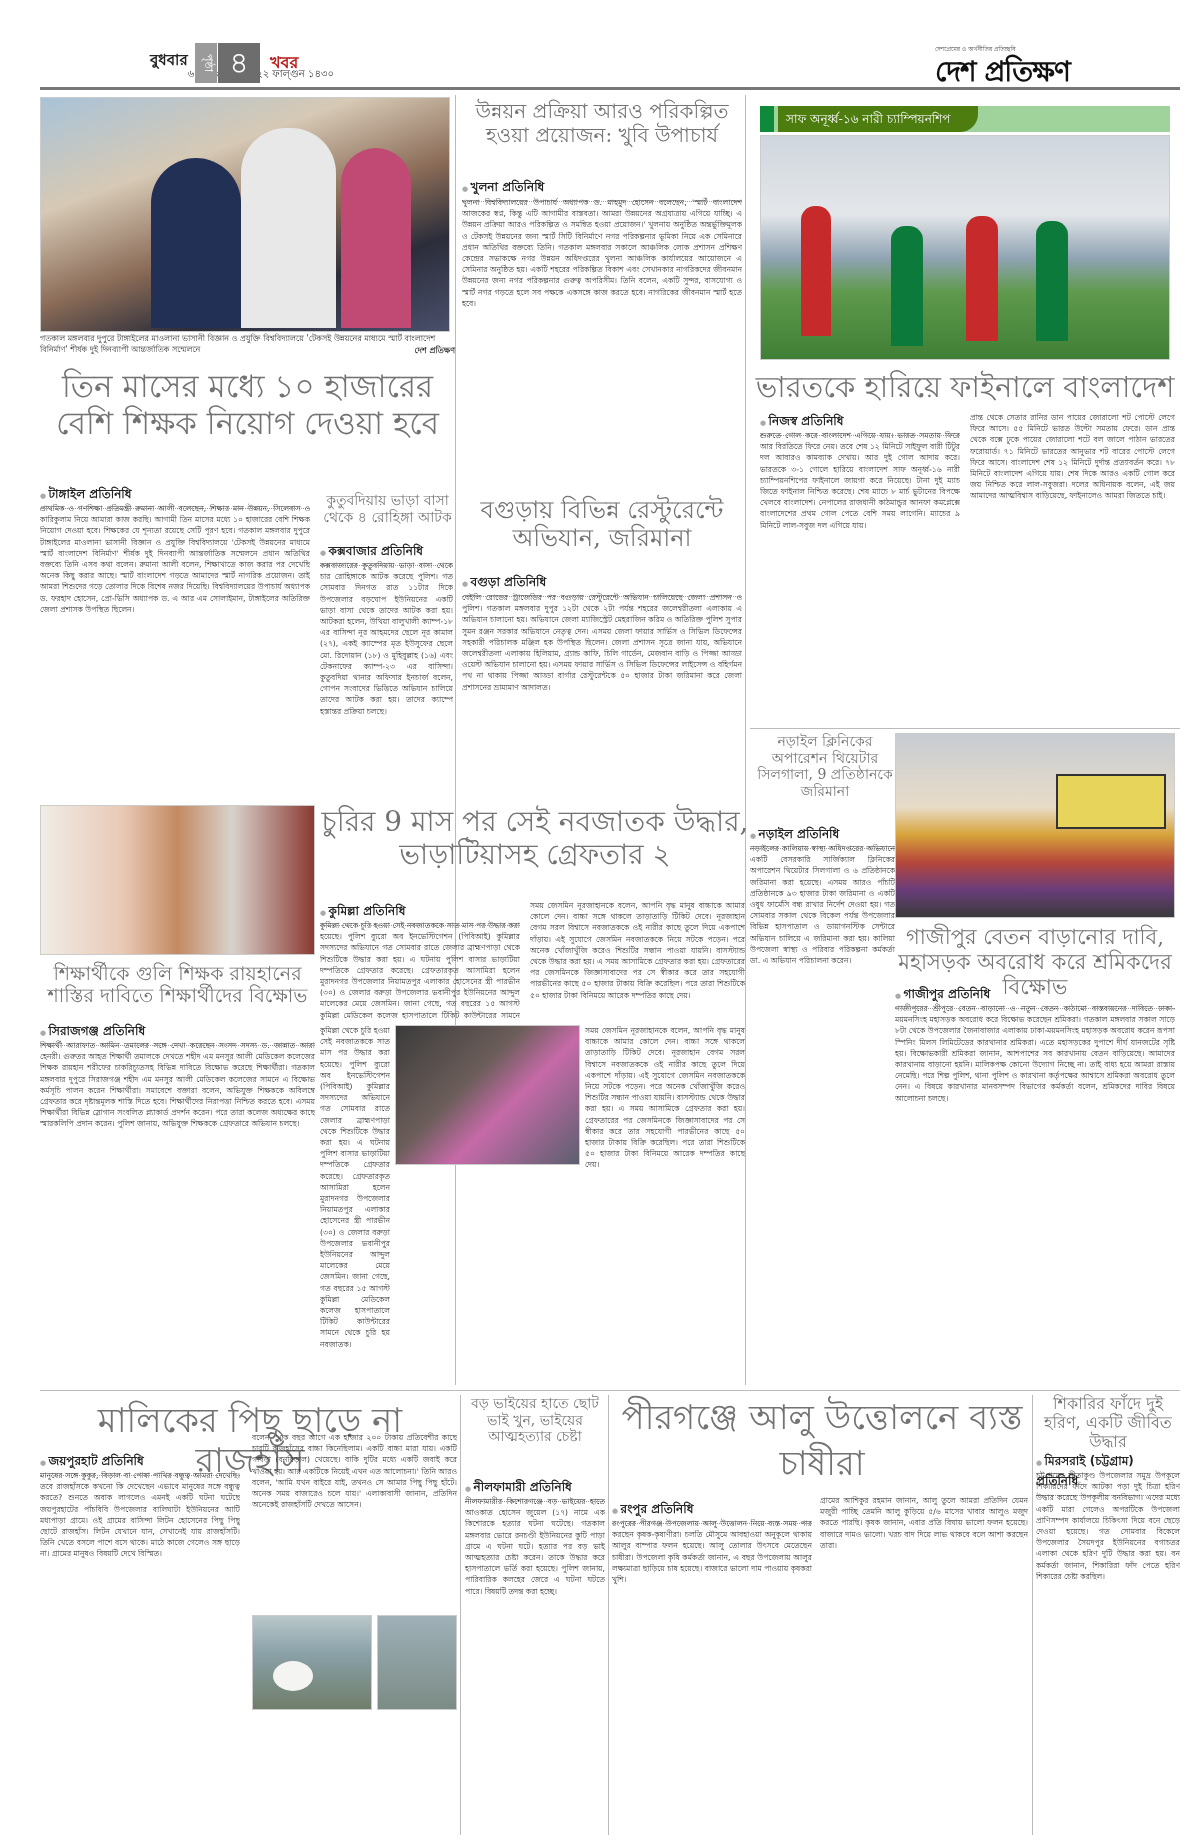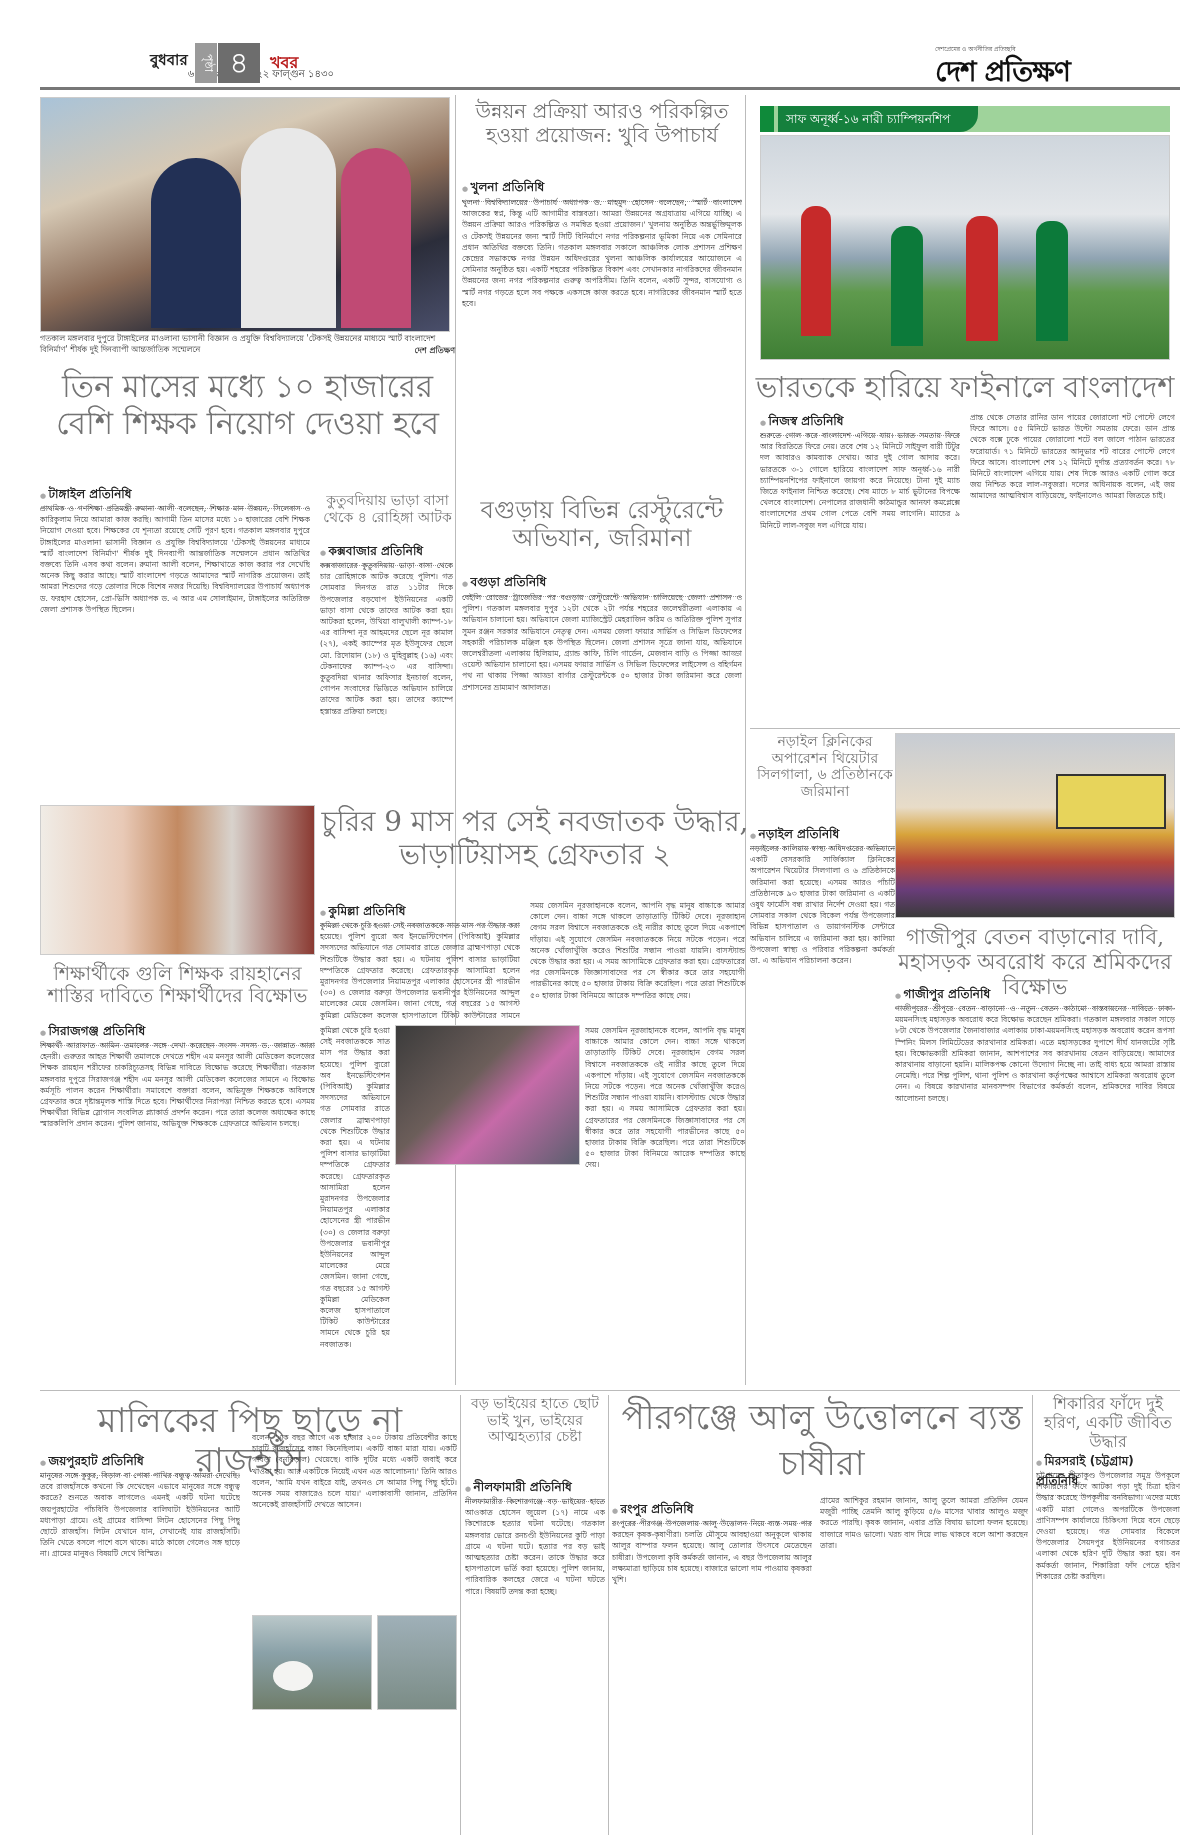--- a/index.html
+++ b/index.html
@@ -22,21 +22,21 @@
   .photo { position: absolute; overflow: hidden; border:1px solid #ccc; }
   .caption { position: absolute; font-size: 8px; line-height: 11px; color:#333; }
 
   .headline { position: absolute; text-align: center; color: #737373; font-family: "DejaVu Serif", serif; line-height: 1.18; }
   .byline { position: absolute; font-size: 12px; color: #222; font-weight: bold; border-bottom: 1px dotted #999; padding-bottom: 3px; }
   .byline::before { content: "● "; color: #aaa; font-size: 7px; }
   .body { position: absolute; font-size: 7.6px; line-height: 11.2px; color: #333; text-align: justify; overflow: hidden; }
 
   .green-banner { position: absolute; left: 760px; top: 106px; width: 410px; height: 26px; background: #9fd39b; }
   .green-banner .dark { position: absolute; left: 0; top: 0; width: 14px; height: 26px; background: #0f8a3a; }
-  .green-banner .tab { position: absolute; left: 18px; top: 0; width: 200px; height: 26px; background: #15803d; border-radius: 0 0 18px 0; color: #fff; font-size: 12px; padding-left: 8px; line-height: 26px; }
+  .green-banner .tab { position: absolute; left: 18px; top: 0; width: 200px; height: 26px; background: #4d7c0f; border-radius: 0 0 18px 0; color: #fff; font-size: 12px; padding-left: 8px; line-height: 26px; }
 </style>
 </head>
 <body>
 
 <div>
   <div class="hdr-day">বুধবার</div>
   <div class="hdr-date">৬ মার্চ ২০২৪ ▢ ২২ ফাল্গুন ১৪৩০</div>
   <div class="hdr-pagelabel">পৃষ্ঠা</div>
   <div class="hdr-pageno">৪</div>
   <div class="hdr-section">খবর</div>
@@ -81,21 +81,21 @@
   <div style="position:absolute;left:130px;top:90px;width:32px;height:120px;background:#0c7a3a;border-radius:14px 14px 0 0;"></div>
   <div style="position:absolute;left:205px;top:80px;width:32px;height:125px;background:#c62a2a;border-radius:14px 14px 0 0;"></div>
   <div style="position:absolute;left:275px;top:85px;width:32px;height:120px;background:#0c7a3a;border-radius:14px 14px 0 0;"></div>
 </div>
 <div class="headline" style="left:755px;top:370px;width:420px;font-size:29px;">ভারতকে হারিয়ে ফাইনালে বাংলাদেশ</div>
 <div class="byline" style="left:760px;top:412px;width:200px;">নিজস্ব প্রতিনিধি</div>
 <div class="body" style="left:760px;top:430px;width:200px;height:290px;">শুরুতে গোল করে বাংলাদেশ এগিয়ে যায়। ভারত সমতায় ফিরে আর বিরতিতে ফিরে নেয়। তবে শেষ ১২ মিনিটে সাইফুল বারী টিটুর দল আবারও কামব্যাক দেখায়। আর দুই গোল আদায় করে। ভারতকে ৩-১ গোলে হারিয়ে বাংলাদেশ সাফ অনূর্ধ্ব-১৬ নারী চ্যাম্পিয়নশিপের ফাইনালে জায়গা করে নিয়েছে। টানা দুই ম্যাচ জিতে ফাইনাল নিশ্চিত করেছে। শেষ ম্যাচে ৮ মার্চ ভুটানের বিপক্ষে খেলবে বাংলাদেশ। নেপালের রাজধানী কাঠমান্ডুর আনফা কমপ্লেক্সে বাংলাদেশের প্রথম গোল পেতে বেশি সময় লাগেনি। ম্যাচের ৯ মিনিটে লাল-সবুজ দল এগিয়ে যায়।</div>
 <div class="body" style="left:970px;top:412px;width:205px;height:308px;">প্রান্ত থেকে সেতার রানির ডান পায়ের জোরালো শট পোস্টে লেগে ফিরে আসে। ৫৫ মিনিটে ভারত উল্টো সমতায় ফেরে। ডান প্রান্ত থেকে বক্সে ঢুকে পায়ের জোরালো শটে বল জালে পাঠান ভারতের ফরোয়ার্ড। ৭১ মিনিটে ভারতের আনুভার শট বারের পোস্টে লেগে ফিরে আসে। বাংলাদেশ শেষ ১২ মিনিটে দুর্দান্ত প্রত্যাবর্তন করে। ৭৮ মিনিটে বাংলাদেশ এগিয়ে যায়। শেষ দিকে আরও একটি গোল করে জয় নিশ্চিত করে লাল-সবুজরা। দলের অধিনায়ক বলেন, এই জয় আমাদের আত্মবিশ্বাস বাড়িয়েছে, ফাইনালেও আমরা জিততে চাই।</div>
 <div class="hrule" style="left:750px;top:728px;width:430px;"></div>
 
-<div class="headline" style="left:750px;top:733px;width:150px;font-size:14px;">নড়াইল ক্লিনিকের অপারেশন থিয়েটার সিলগালা, ৬ প্রতিষ্ঠানকে জরিমানা</div>
+<div class="headline" style="left:750px;top:733px;width:150px;font-size:14px;">নড়াইল ক্লিনিকের অপারেশন থিয়েটার সিলগালা, 9 প্রতিষ্ঠানকে জরিমানা</div>
 <div class="byline" style="left:750px;top:825px;width:145px;">নড়াইল প্রতিনিধি</div>
 <div class="body" style="left:750px;top:843px;width:145px;height:542px;">নড়াইলের কালিয়ায় স্বাস্থ্য অধিদপ্তরের অভিযানে একটি বেসরকারি সার্জিক্যাল ক্লিনিকের অপারেশন থিয়েটার সিলগালা ও ৬ প্রতিষ্ঠানকে জরিমানা করা হয়েছে। এসময় আরও পাঁচটি প্রতিষ্ঠানকে ৯৩ হাজার টাকা জরিমানা ও একটি ওষুধ ফার্মেসি বন্ধ রাখার নির্দেশ দেওয়া হয়। গত সোমবার সকাল থেকে বিকেল পর্যন্ত উপজেলার বিভিন্ন হাসপাতাল ও ডায়াগনস্টিক সেন্টারে অভিযান চালিয়ে এ জরিমানা করা হয়। কালিয়া উপজেলা স্বাস্থ্য ও পরিবার পরিকল্পনা কর্মকর্তা ডা. এ অভিযান পরিচালনা করেন।</div>
 
 <div class="photo" style="left:895px;top:733px;width:280px;height:185px;background:linear-gradient(180deg,#c7ccd3 0%,#e8dcc8 40%,#d7a33a 55%,#b6473b 70%,#6a3d7a 85%,#3a3a3a 100%);">
   <div style="position:absolute;left:160px;top:40px;width:110px;height:55px;background:#e7d45b;border:2px solid #333;"></div>
 </div>
 <div class="headline" style="left:885px;top:925px;width:300px;font-size:21px;">গাজীপুর বেতন বাড়ানোর দাবি, মহাসড়ক অবরোধ করে শ্রমিকদের বিক্ষোভ</div>
 <div class="byline" style="left:895px;top:985px;width:280px;">গাজীপুর প্রতিনিধি</div>
 <div class="body" style="left:895px;top:1003px;width:280px;height:382px;">গাজীপুরের শ্রীপুরে বেতন বাড়ানো ও নতুন বেতন কাঠামো বাস্তবায়নের দাবিতে ঢাকা-ময়মনসিংহ মহাসড়ক অবরোধ করে বিক্ষোভ করেছেন শ্রমিকরা। গতকাল মঙ্গলবার সকাল সাড়ে ৮টা থেকে উপজেলার জৈনাবাজার এলাকায় ঢাকা-ময়মনসিংহ মহাসড়ক অবরোধ করেন রূপসা স্পিনিং মিলস লিমিটেডের কারখানার শ্রমিকরা। এতে মহাসড়কের দুপাশে দীর্ঘ যানজটের সৃষ্টি হয়। বিক্ষোভকারী শ্রমিকরা জানান, আশপাশের সব কারখানায় বেতন বাড়িয়েছে। আমাদের কারখানায় বাড়ানো হয়নি। মালিকপক্ষ কোনো উদ্যোগ নিচ্ছে না। তাই বাধ্য হয়ে আমরা রাস্তায় নেমেছি। পরে শিল্প পুলিশ, থানা পুলিশ ও কারখানা কর্তৃপক্ষের আশ্বাসে শ্রমিকরা অবরোধ তুলে নেন। এ বিষয়ে কারখানার মানবসম্পদ বিভাগের কর্মকর্তা বলেন, শ্রমিকদের দাবির বিষয়ে আলোচনা চলছে।</div>
 

